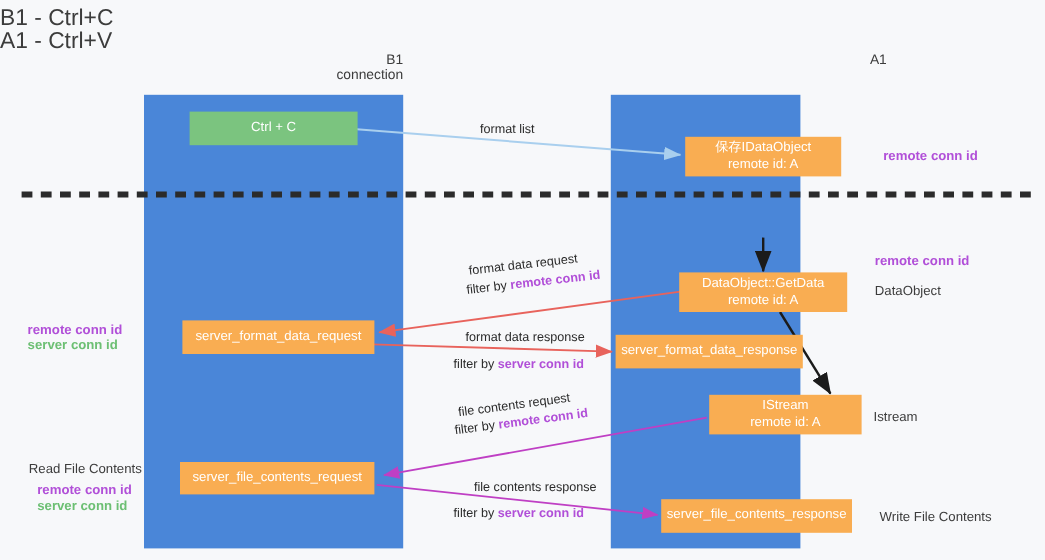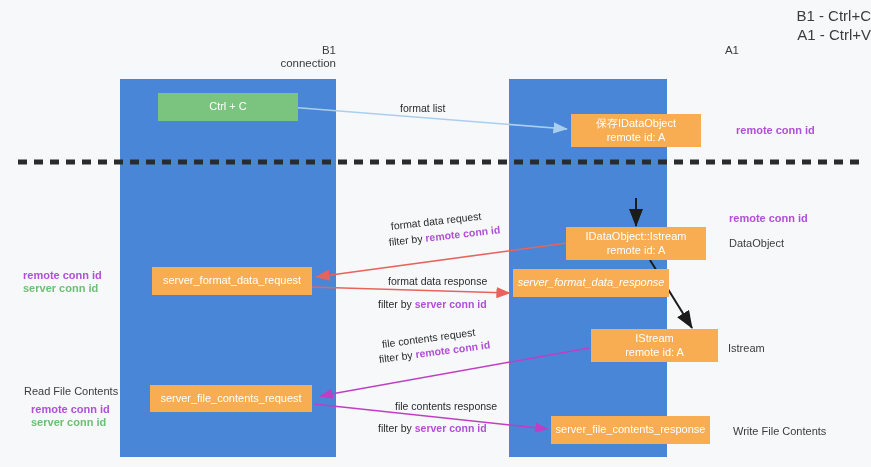--- a/index.html
+++ b/index.html
@@ -19,21 +19,21 @@
   
   .lane-head{
     position:absolute;text-align:right;
     color:#3c3c3c;font-size:11.5px;line-height:13px;
   }
   #head-b1{left:120px;top:44px;width:216px;}
   #head-a1{left:509px;top:44px;width:230px;}
 
   #title{
     position:absolute;left:0;top:6px;width:871px;
-    text-align:right;color:#3c3c3c;font-size:15px;line-height:19px;
+    text-align:left;color:#3c3c3c;font-size:19px;line-height:19px;
   }
 
   
   .node{
     position:absolute;box-sizing:border-box;
     display:flex;flex-direction:column;align-items:center;justify-content:center;
     color:#ffffff;font-size:11px;line-height:13.5px;text-align:center;
     padding:2px 4px;
   }
   .node.green{background:#7bc47f;}
@@ -114,29 +114,29 @@
     <span>Ctrl + C</span>
   </div>
 
   <div class="node orange" style="left:571px;top:114px;width:130px;height:33px;">
     <span>保存IDataObject</span>
     <span class="l2">remote id: A</span>
   </div>
 
 
   <div class="node orange" style="left:566px;top:227px;width:140px;height:33px;">
-    <span>IDataObject::Istream</span>
+    <span>DataObject::GetData</span>
     <span class="l2">remote id: A</span>
   </div>
 
   <div class="node orange" style="left:152px;top:267px;width:160px;height:28px;">
     <span>server_format_data_request</span>
   </div>
 
-  <div class="node orange" style="left:513px;top:269px;width:156px;height:28px;font-style:italic;">
+  <div class="node orange" style="left:513px;top:279px;width:156px;height:28px;">
     <span>server_format_data_response</span>
   </div>
 
   <div class="node orange" style="left:591px;top:329px;width:127px;height:33px;">
     <span>IStream</span>
     <span class="l2">remote id: A</span>
   </div>
 
   <div class="node orange" style="left:150px;top:385px;width:162px;height:27px;">
     <span>server_file_contents_request</span>

